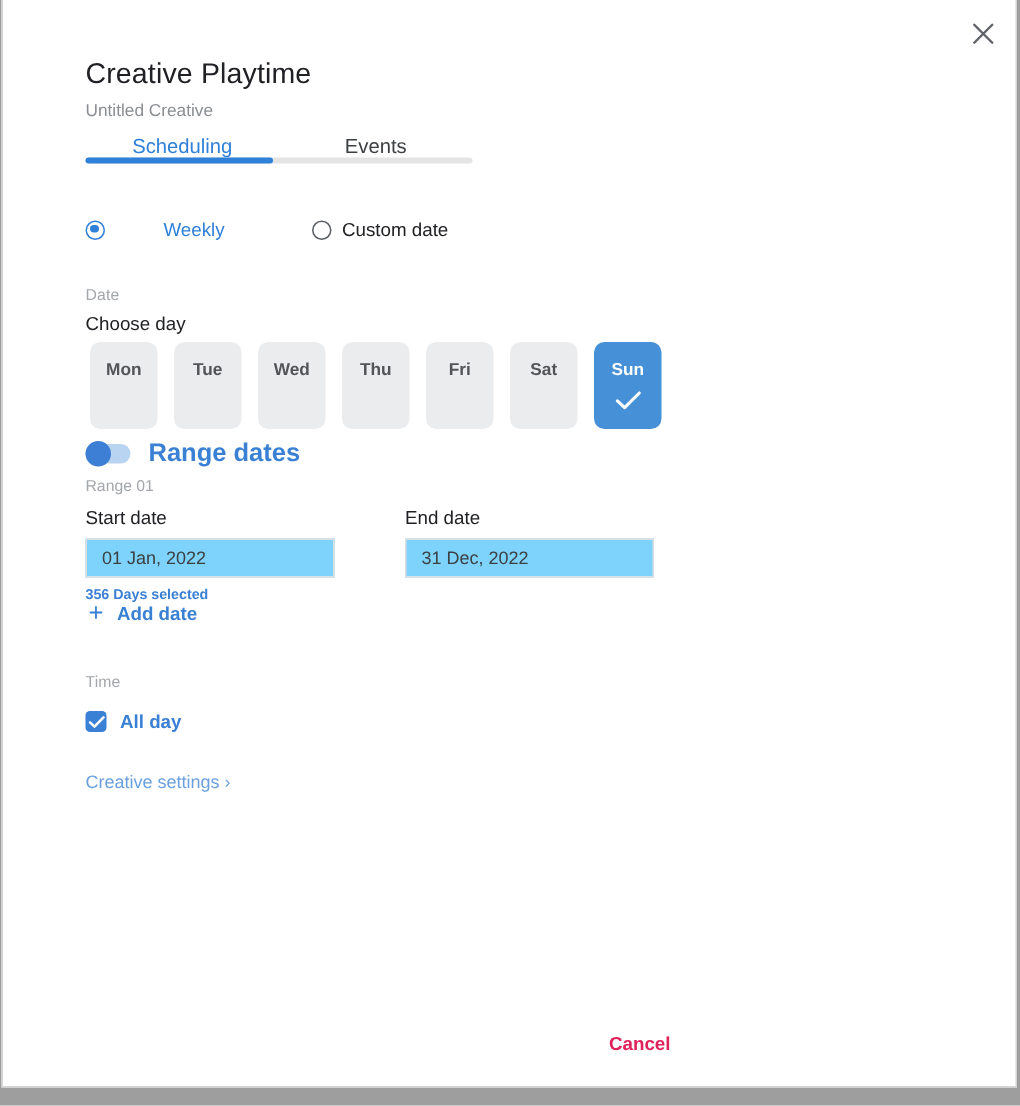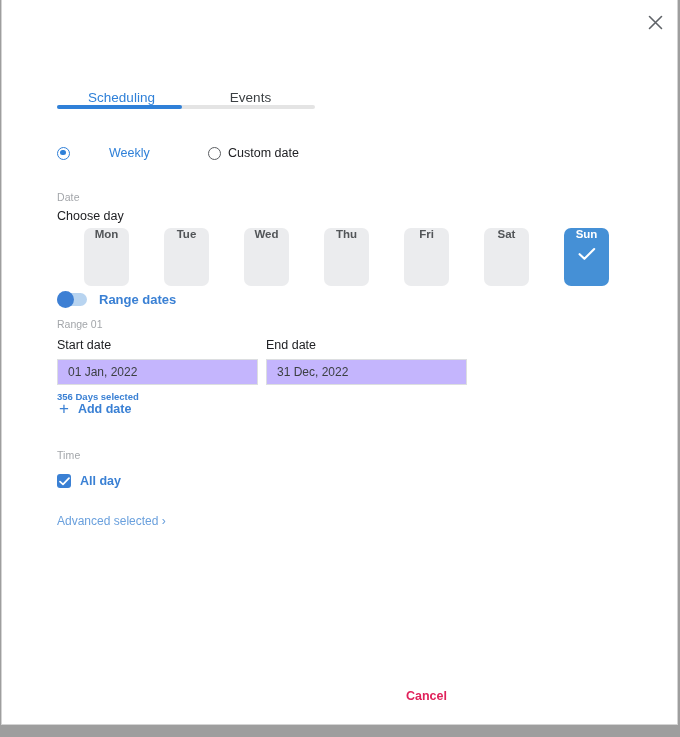--- a/index.html
+++ b/index.html
@@ -166,21 +166,21 @@
   .day-chip {
     width: 45px;
     height: 58px;
     background: #ebecee;
     border-radius: 7px;
     display: flex;
     flex-direction: column;
     align-items: center;
     cursor: pointer;
     box-sizing: border-box;
-    margin-left: 24px;
+    padding-top: 13px;
   }
   .day-chip .day-name {
     font-size: 11.5px;
     font-weight: bold;
     color: #525558;
   }
   .day-chip.selected {
     background: #4590d6;
   }
   .day-chip.selected .day-name { color: #ffffff; }
@@ -211,21 +211,21 @@
     position: absolute;
     left: 0px;
     top: -2px;
     width: 17px;
     height: 17px;
     border-radius: 50%;
     background: #3d7fd4;
   }
   .range-toggle .rt-label {
     margin-left: 12px;
-    font-size: 13px;
+    font-size: 17px;
     color: #3a80d4;
     font-weight: bold;
   }
 
   
   .range-block {
     position: absolute;
     left: 55px;
     top: 318px;
     width: 410px;
@@ -239,25 +239,25 @@
     margin-top: 8px;
   }
   .field-col.start { width: 213px; }
   .field-label {
     font-size: 12.5px;
     color: #202124;
     display: block;
   }
   .field-input {
     margin-top: 7px;
-    width: 201px;
+    width: 166px;
     height: 26px;
     border: 1px solid #dcdee0;
     border-radius: 0;
-    background: #c4b5fd;
+    background: #7dd3fc;
     font-family: "Liberation Sans", sans-serif;
     font-size: 12px;
     color: #3c4043;
     padding: 0 10px;
     box-sizing: border-box;
     outline: none;
   }
   .days-selected {
     margin-top: 6px;
     font-size: 9.5px;
@@ -359,20 +359,24 @@
 <body>
 
 <div class="modal-card">
 
   <div class="close-btn">
     <svg width="15" height="15" viewBox="0 0 15 15" aria-hidden="true">
       <path d="M1.5 1.5 L13.5 13.5 M13.5 1.5 L1.5 13.5" stroke="#5f6368" stroke-width="1.6" stroke-linecap="round" fill="none"></path>
     </svg>
   </div>
 
+  <div class="header">
+    <div class="title">Creative Playtime</div>
+    <div class="subtitle">Untitled Creative</div>
+  </div>
 
   <div class="tabs">
     <div class="tab-row">
       <div class="tab active">Scheduling</div>
       <div class="tab">Events</div>
     </div>
     <div class="tab-underline">
       <div class="bar"></div>
     </div>
   </div>
@@ -454,17 +458,17 @@
     <div class="allday-row">
       <span class="checkbox">
         <svg width="11" height="9" viewBox="0 0 11 9" aria-hidden="true">
           <path d="M1 4.6 L4 7.4 L10 1.2" stroke="#ffffff" stroke-width="1.7" fill="none" stroke-linecap="round" stroke-linejoin="round"></path>
         </svg>
       </span>
       <span class="ad-label">All day</span>
     </div>
   </div>
 
-  <div class="advanced">Advanced selected ›</div>
+  <div class="advanced">Creative settings ›</div>
 
   <button class="btn-cancel">Cancel</button>
 
 </div>
 
 </body></html>

